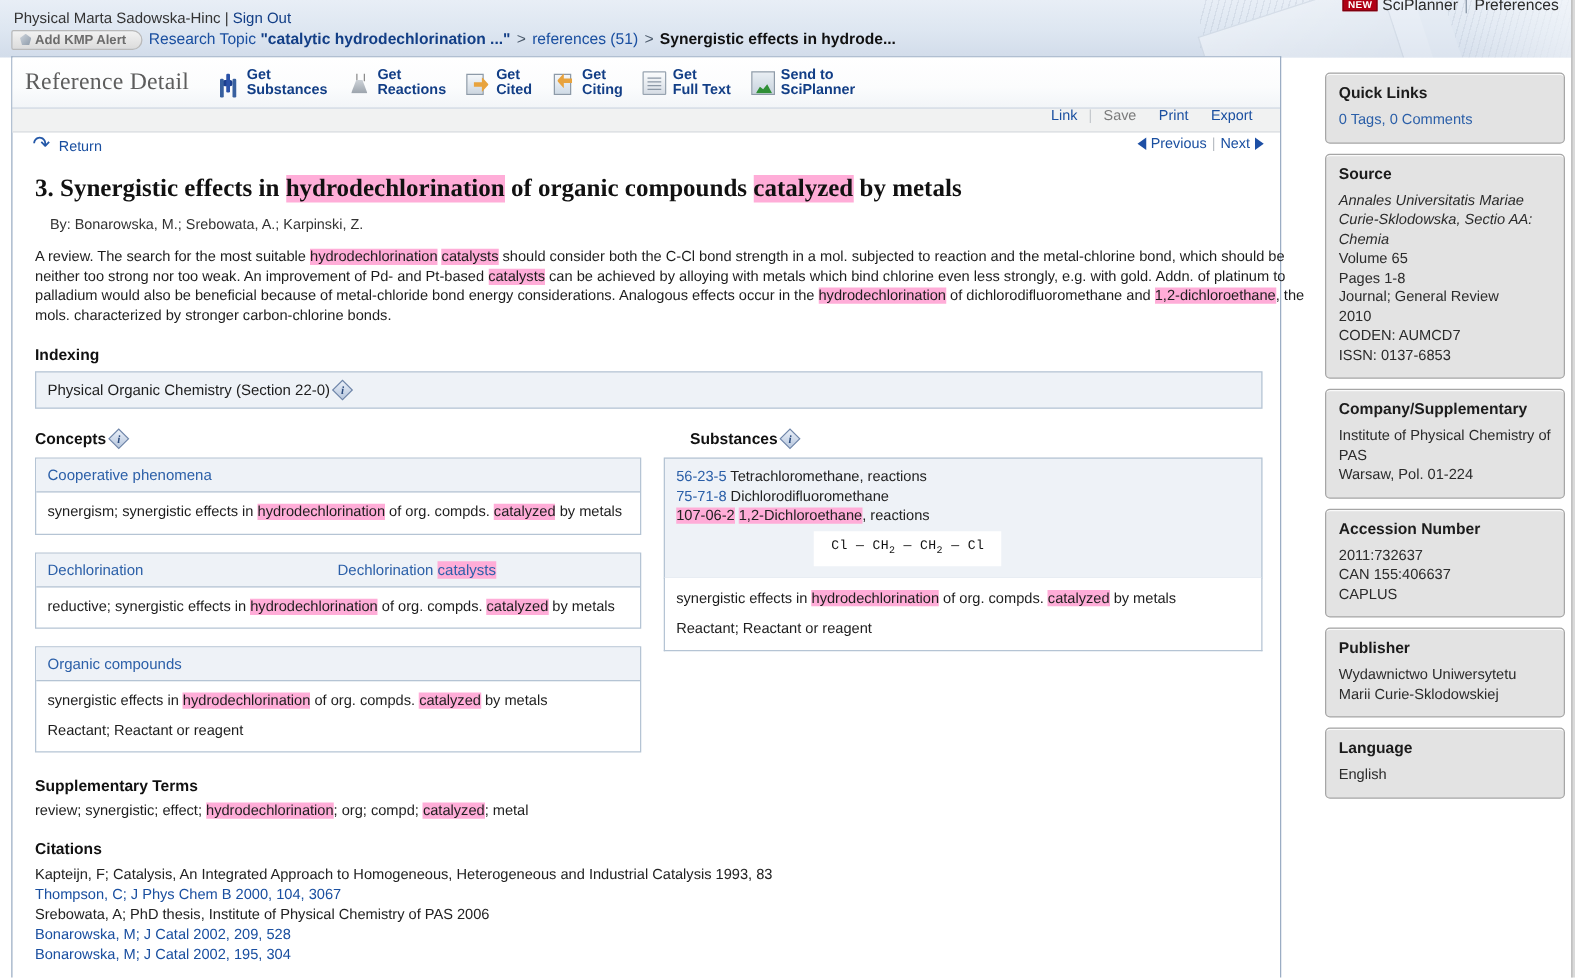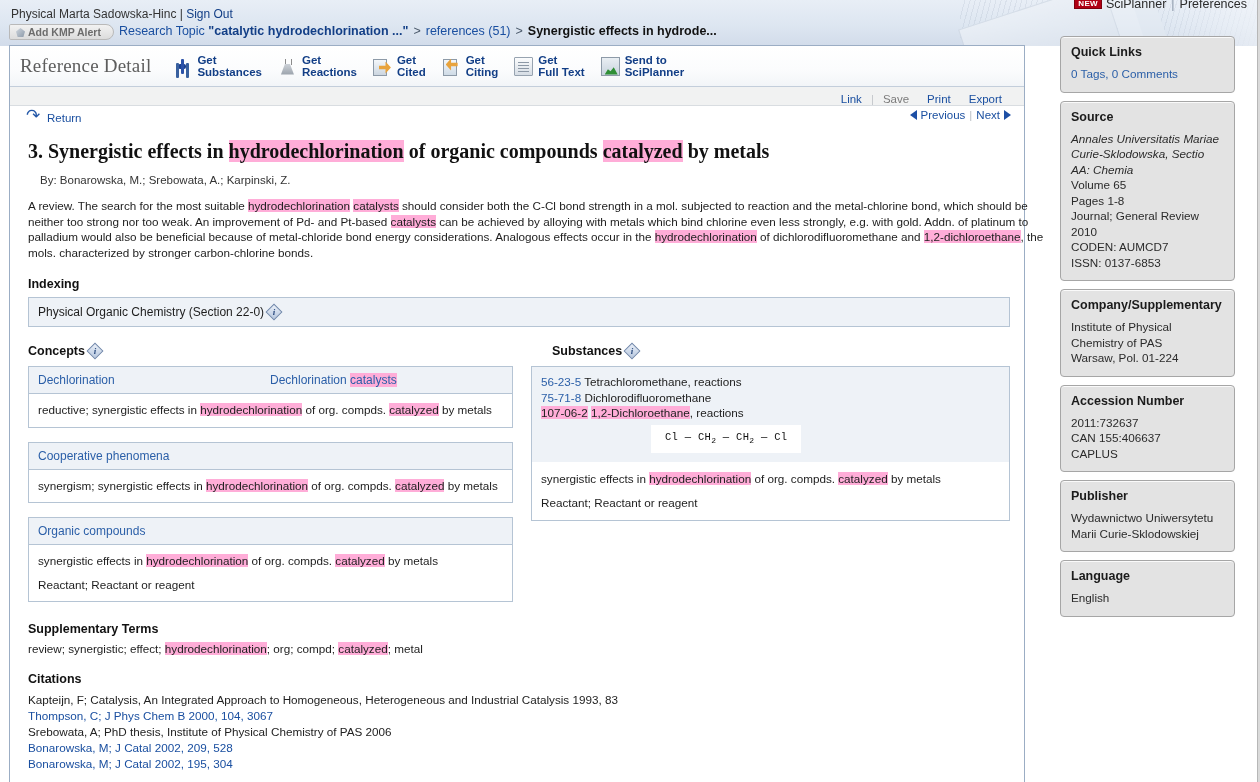--- a/index.html
+++ b/index.html
@@ -128,21 +128,21 @@
     background:#e8a33d;clip-path:polygon(100% 35%,45% 35%,45% 0,0 50%,45% 100%,45% 65%,100% 65%);}
   .ti-sci{background:linear-gradient(to bottom,#e9eef3,#c8d3de);border:1px solid #8d9aa8;}
   .ti-sci::before{content:"";position:absolute;left:-1px;top:-2px;background:#b00014;color:#fff;
     font-size:6px;font-weight:bold;padding:0 2px;line-height:8px;}
   .ti-sci::after{content:"";position:absolute;left:3px;top:9px;width:13px;height:8px;
     background:#2f8f36;clip-path:polygon(0 100%,25% 35%,45% 60%,70% 10%,100% 100%);}
 
   
   #linkbar {
     height: 19px; background: #f1f2f2; border-bottom: 1px solid #d9dde1;
-    display: flex; align-items: flex-end; justify-content: flex-end;
+    display: flex; align-items: flex-start; justify-content: flex-end;
     padding-right: 13px; font-size: 11.5px;
   }
   #linkbar a { color: #1a4fa0; text-decoration: none; margin: 0 9px; }
   #linkbar .dim { color: #7b7b7b; margin: 0 9px; }
   #linkbar .vsep { color: #c4c8cc; }
 
   
   #navrow {
     position: relative; height: 25px; font-size: 11.5px;
   }
@@ -229,21 +229,21 @@
     font-family:"Liberation Mono", monospace; font-size:10.5px; color:#111; letter-spacing:.3px;
   }
   .struct sub { font-size: 8px; }
 
   #supp-terms { font-size: 11.7px; color: #1d1d1d; margin-left: 4px; }
   #citations { margin-left: 4px; font-size: 11.7px; line-height: 16px; }
   #citations div { white-space: nowrap; }
   #citations .lnk { color: #1a4fa0; }
 
   
-  #sidebar { position: absolute; left: 1060px; top: 36px; width: 175px; }
+  #sidebar { position: absolute; left: 1060px; top: 58px; width: 192px; }
   .side-card {
     background: #e3e3e3; border: 1px solid #a6a6a6; border-radius: 4px;
     margin-bottom: 8px; padding: 8px 10px 10px 10px;
     box-shadow: 0 1px 0 rgba(255,255,255,.8) inset;
   }
   .side-title { font-size: 12.5px; font-weight: bold; color: #1b1b1b; margin-bottom: 7px; }
   .side-body { font-size: 11.7px; line-height: 15.5px; color: #2b2b2b; }
   .side-body a { color: #2b5fa8; text-decoration: none; }
   .src-italic { font-style: italic; }
 
@@ -369,33 +369,33 @@
       </div>
       <div style="flex:1;">
         <h2 class="sect"><span>Substances</span><span class="iicon"></span></h2>
       </div>
     </div>
 
     <div id="cols">
       <div id="col-left">
           <div class="card">
             <div class="card-head">
-              <span class="h-a">Dechlorination</span>
-              <span>Dechlorination <span class="hl">catalysts</span></span>
+              <span class="h-a">Cooperative phenomena</span>
             </div>
             <div class="card-body">
-              <p>reductive; synergistic effects in <span class="hl">hydrodechlorination</span> of org. compds. <span class="hl">catalyzed</span> by metals</p>
+              <p>synergism; synergistic effects in <span class="hl">hydrodechlorination</span> of org. compds. <span class="hl">catalyzed</span> by metals</p>
             </div>
           </div>
           <div class="card">
             <div class="card-head">
-              <span class="h-a">Cooperative phenomena</span>
+              <span class="h-a">Dechlorination</span>
+              <span>Dechlorination <span class="hl">catalysts</span></span>
             </div>
             <div class="card-body">
-              <p>synergism; synergistic effects in <span class="hl">hydrodechlorination</span> of org. compds. <span class="hl">catalyzed</span> by metals</p>
+              <p>reductive; synergistic effects in <span class="hl">hydrodechlorination</span> of org. compds. <span class="hl">catalyzed</span> by metals</p>
             </div>
           </div>
           <div class="card">
             <div class="card-head">
               <span class="h-a">Organic compounds</span>
             </div>
             <div class="card-body">
               <p>synergistic effects in <span class="hl">hydrodechlorination</span> of org. compds. <span class="hl">catalyzed</span> by metals</p>
               <p>Reactant; Reactant or reagent</p>
             </div>

